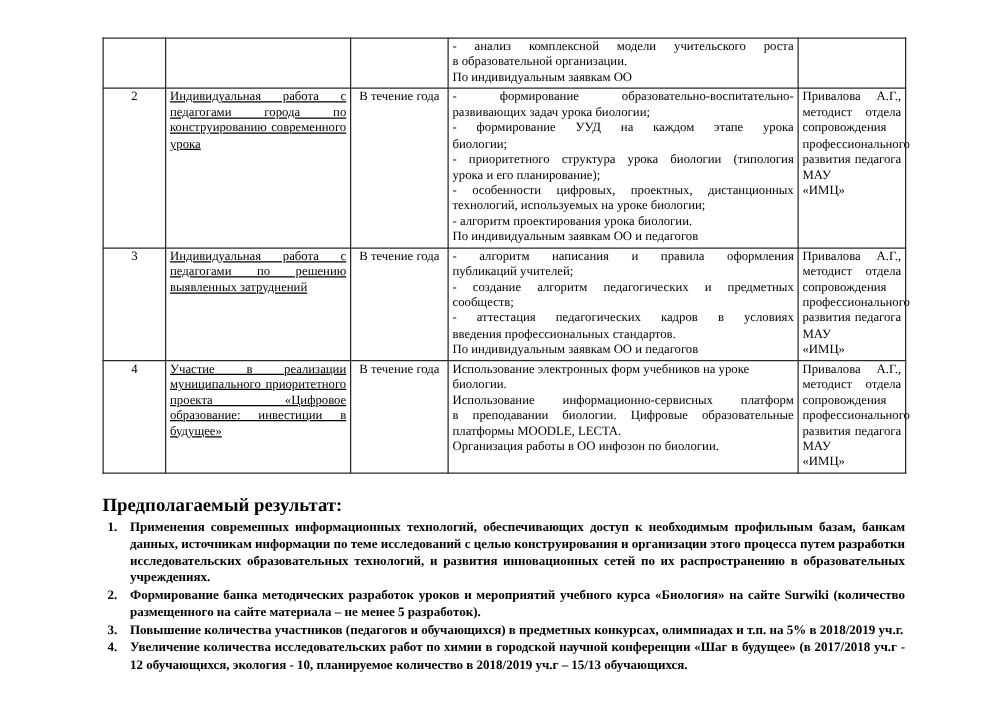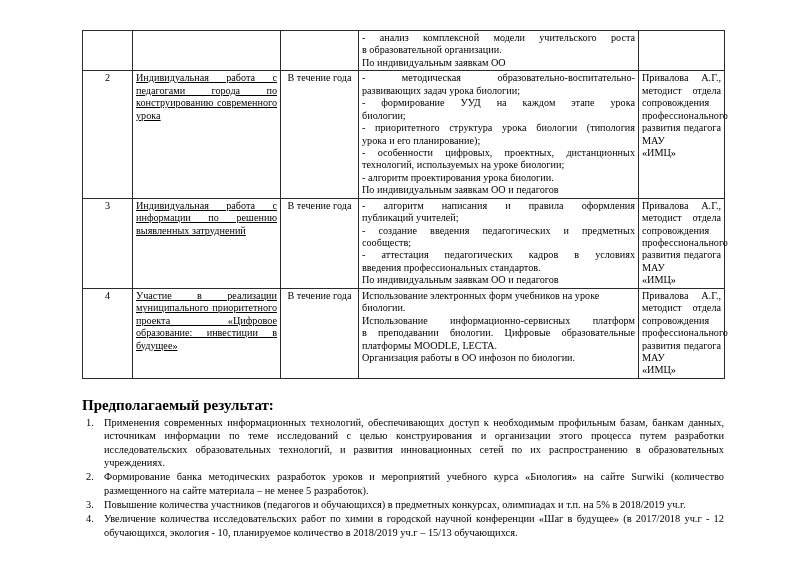--- a/index.html
+++ b/index.html
@@ -87,20 +87,21 @@
   .results-title {
     font-weight: bold;
     margin-bottom: 1px;
     font-size: 15px;
   }
   ol.results-list {
     margin: 0;
     padding: 0 0 0 0;
     list-style: none;
     counter-reset: ritem;
+    font-weight: bold;
   }
   ol.results-list > li {
     counter-increment: ritem;
     position: relative;
     padding-left: 22px;
     margin-bottom: 1px;
     text-align: justify;
     text-align-last: left;
   }
   ol.results-list > li::before {
@@ -137,21 +138,21 @@
           <span class="ln ctr">По индивидуальным заявкам ОО</span>
         </td>
         <td class="resp"></td>
       </tr>
 
       <tr>
         <td class="num">2</td>
         <td class="task">Индивидуальная работа с педагогами города по конструированию современного урока</td>
         <td class="term">В течение года</td>
         <td class="content">
-          <span class="ln just">-       методическая       образовательно-воспитательно-</span>
+          <span class="ln just">-       формирование       образовательно-воспитательно-</span>
           <span class="ln left">развивающих задач урока биологии;</span>
           <span class="ln just">-     формирование     УУД     на     каждом     этапе     урока</span>
           <span class="ln left">биологии;</span>
           <span class="ln just">- приоритетного структура урока биологии (типология</span>
           <span class="ln left">урока и его планирование);</span>
           <span class="ln just">- особенности цифровых, проектных, дистанционных</span>
           <span class="ln left">технологий, используемых на уроке биологии;</span>
           <span class="ln left">- алгоритм проектирования урока биологии.</span>
           <span class="ln ctr">По индивидуальным заявкам ОО и педагогов</span>
         </td>
@@ -160,26 +161,26 @@
           <span class="resp-line spread">методист              отдела</span>
           <span class="resp-line">сопровождения</span>
           <span class="resp-line">профессионального</span>
           <span class="resp-line">развития педагога МАУ</span>
           <span class="resp-line">«ИМЦ»</span>
         </td>
       </tr>
 
       <tr>
         <td class="num">3</td>
-        <td class="task">Индивидуальная работа с информации по решению выявленных затруднений</td>
+        <td class="task">Индивидуальная работа с педагогами по решению выявленных затруднений</td>
         <td class="term">В течение года</td>
         <td class="content">
           <span class="ln just">-     алгоритм     написания     и     правила     оформления</span>
           <span class="ln left">публикаций учителей;</span>
-          <span class="ln just">-     создание   введения   педагогических   и   предметных</span>
+          <span class="ln just">-     создание   алгоритм   педагогических   и   предметных</span>
           <span class="ln left">сообществ;</span>
           <span class="ln just">-    аттестация    педагогических    кадров    в    условиях</span>
           <span class="ln left">введения профессиональных стандартов.</span>
           <span class="ln left">По индивидуальным заявкам ОО и педагогов</span>
         </td>
         <td class="resp">
           <span class="resp-line spread">Привалова                А.Г.,</span>
           <span class="resp-line spread">методист              отдела</span>
           <span class="resp-line">сопровождения</span>
           <span class="resp-line">профессионального</span>

